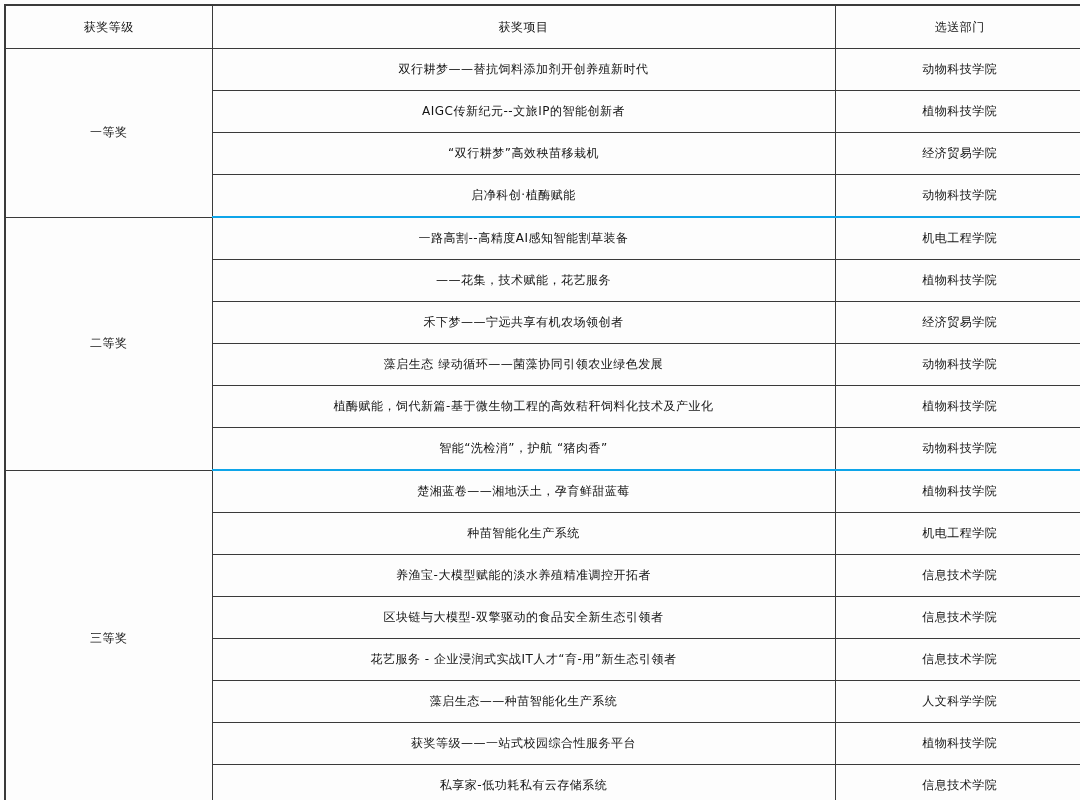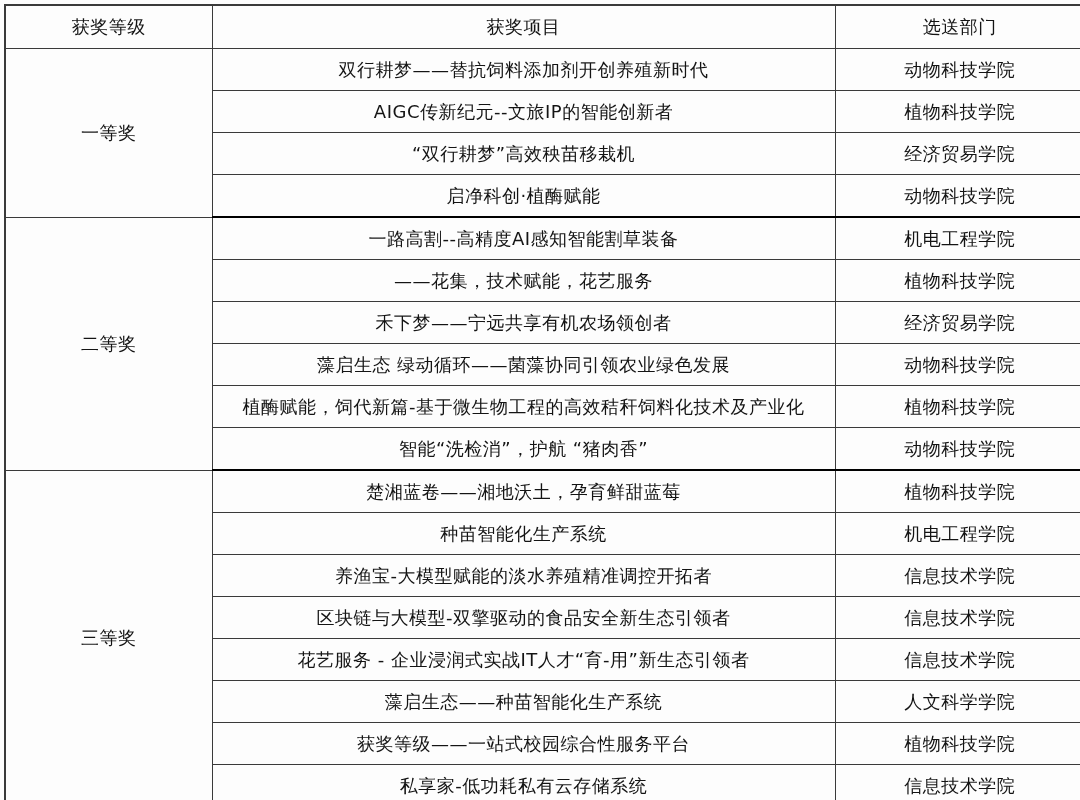--- a/index.html
+++ b/index.html
@@ -23,36 +23,36 @@
     height: 792px;
     border-collapse: collapse;
     table-layout: fixed;
     border: 2px solid #3a3a3a;
   }
   table.awards th,
   table.awards td {
     border: 1px solid #3a3a3a;
     text-align: center;
     vertical-align: middle;
-    font-size: 18px;
+    font-size: 12px;
     font-weight: normal;
     color: #141414;
     padding: 2px 8px;
     letter-spacing: 0.5px;
     overflow: hidden;
     white-space: nowrap;
   }
   table.awards thead th {
     height: 38px;
   }
   table.awards tbody td {
     height: 37px;
   }
   tr.group-end td {
-    border-bottom: 2px solid #000000;
+    border-bottom: 2px solid #0ea5e9;
   }
   td.level-cell {
     letter-spacing: 1px;
   }
 </style>
 </head>
 <body>
 
 <div class="page">
   <table class="awards">

